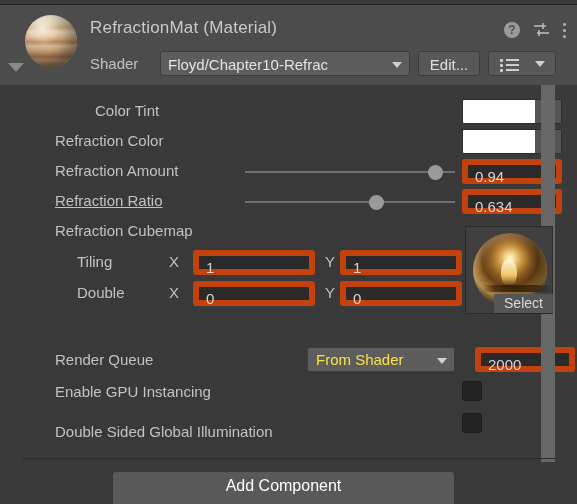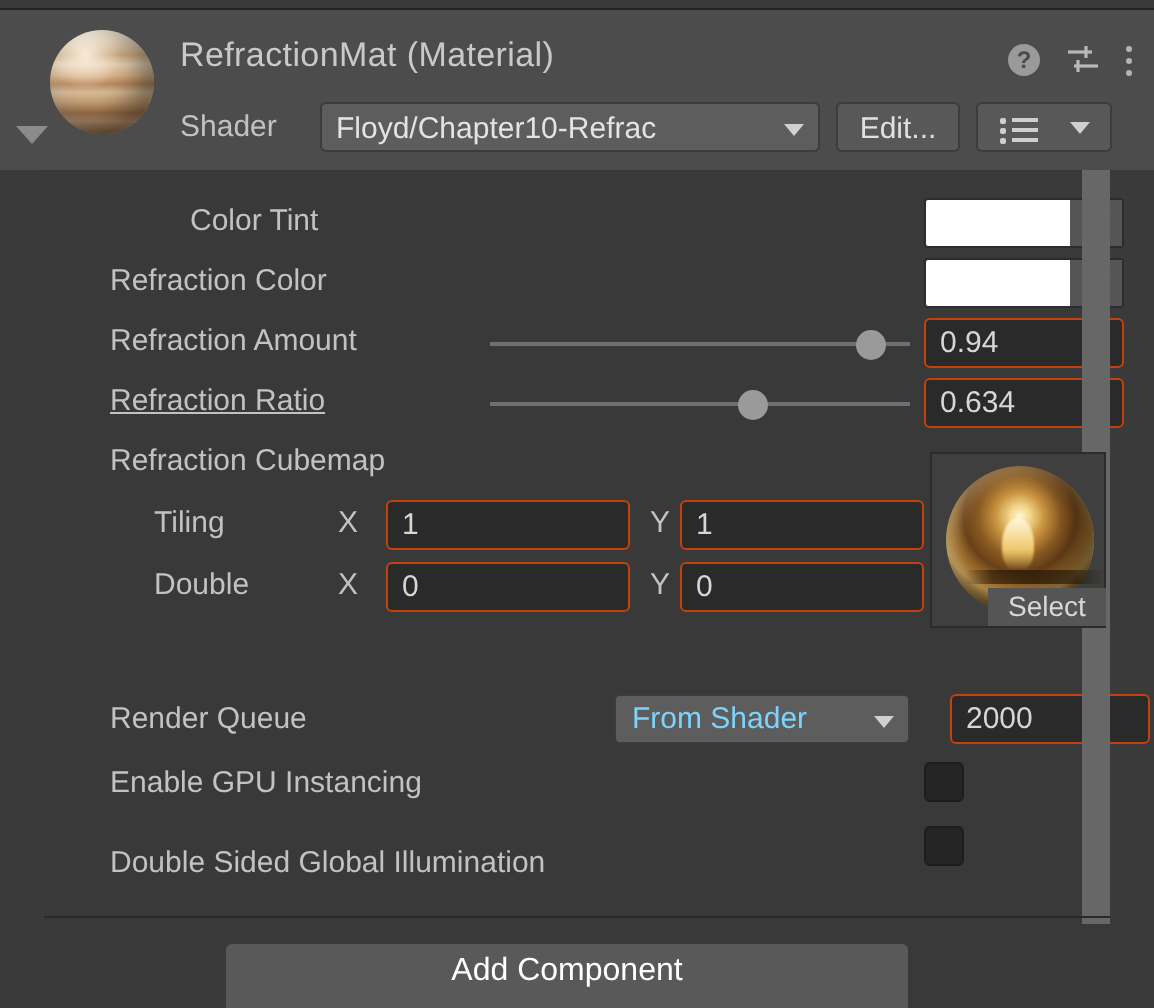--- a/index.html
+++ b/index.html
@@ -96,21 +96,21 @@
   }
   .eyedrop svg{position:absolute;left:4px;top:3px;}
 
   
   .slider{position:absolute;height:18px;}
   .slider .track{position:absolute;left:0;top:8px;width:100%;height:2px;background:#6f6f6f;}
   .slider .knob{position:absolute;top:2px;width:15px;height:15px;border-radius:50%;background:#9a9a9a;}
 
   
   .numfield{
-    position:absolute;height:25px;background:#2a2a2a;border:1px solid #c2410c;border-radius:3px;
+    position:absolute;height:25px;background:#2a2a2a;border:6px solid #c2410c;border-radius:3px;
     color:#d6d6d6;font-size:15px;line-height:24px;padding-left:7px;box-sizing:border-box;white-space:nowrap;
   }
 
   
   .axis{position:absolute;font-size:15px;color:#c2c2c2;}
 
   
   .cubemap-box{
     position:absolute;left:465px;top:226px;width:88px;height:88px;
     background:#3f3f3f;border:1px solid #2b2b2b;box-sizing:border-box;
@@ -132,21 +132,21 @@
     background:linear-gradient(90deg,rgba(20,12,4,0),#20140699 20%,#2a1a08cc 50%,#20140699 80%,rgba(20,12,4,0));
   }
   .select-btn{
     position:absolute;left:28px;bottom:0px;width:59px;height:19px;
     background:#555555;color:#d9d9d9;font-size:14px;line-height:19px;text-align:center;
   }
 
   
   .dd{
     position:absolute;height:25px;background:#5d5d5d;border:1px solid #3c3c3c;border-radius:3px;
-    color:#7dd3fc;font-size:15px;line-height:24px;box-sizing:border-box;white-space:nowrap;
+    color:#fde047;font-size:15px;line-height:24px;box-sizing:border-box;white-space:nowrap;
   }
 
   
   .chk{
     position:absolute;width:20px;height:20px;background:#242424;border:1px solid #1d1d1d;border-radius:3px;
     box-sizing:border-box;
   }
 
   
   .divider{position:absolute;left:22px;top:458px;width:533px;height:1px;background:#2a2a2a;}

